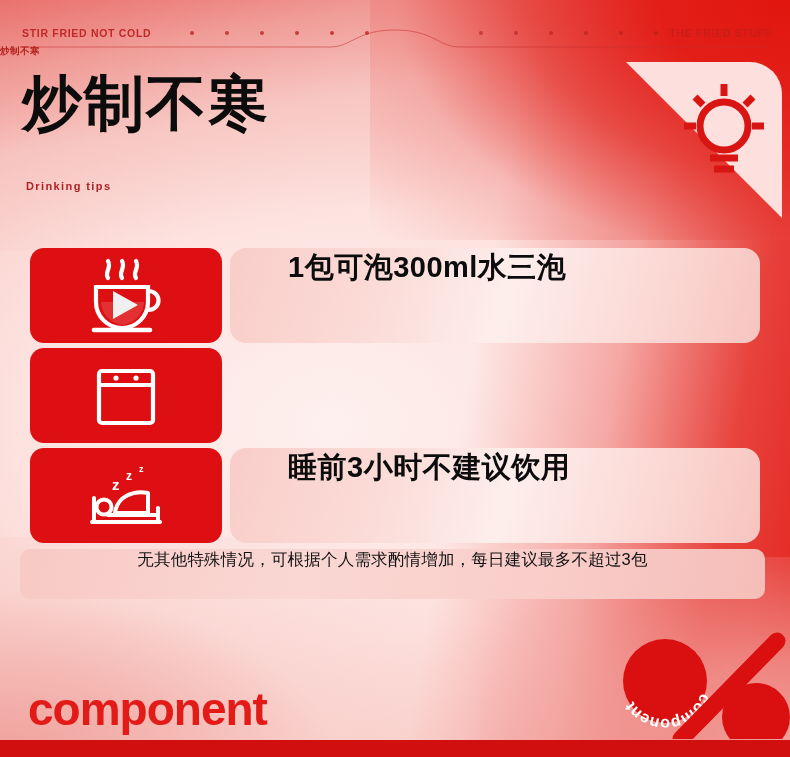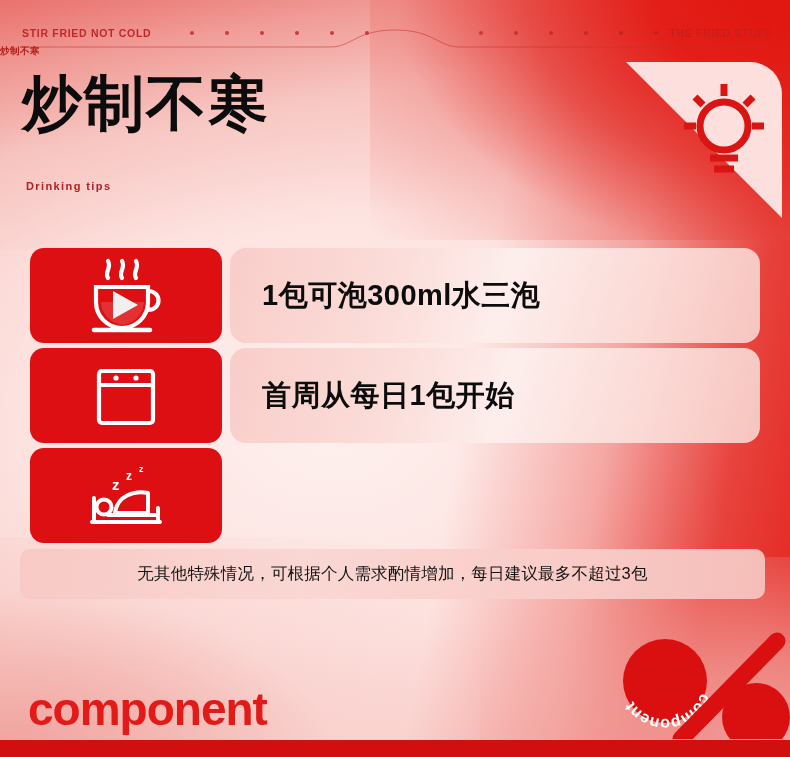--- a/index.html
+++ b/index.html
@@ -87,33 +87,33 @@
 
   .row-icon {
     width:192px; height:95px; flex:0 0 192px;
     background:#de0f12; border-radius:14px;
     display:flex; align-items:center; justify-content:center;
   }
   .row-text {
     flex:1 1 auto; margin-left:8px; height:95px;
     border-radius:16px;
     background:linear-gradient(105deg,#f9cdc9 0%,#fbdcd8 30%,#fdeeec 52%,#fbd9d5 78%,#f7c4bf 100%);
-    display:flex; align-items:center;
-    padding-left:32px;
+    display:flex; align-items:flex-start;
+    padding-left:58px;
   }
   .row-text span {
     font-size:29px; font-weight:700; color:#0c0c0c; letter-spacing:0.5px;
   }
 
   
   #footnote {
     position:absolute; left:20px; top:549px; width:745px; height:50px;
     border-radius:10px;
     background:linear-gradient(100deg,#f8c9c5 0%,#fad7d3 38%,#f9cdc9 70%,#f5bdb8 100%);
-    display:flex; align-items:center; justify-content:center;
+    display:flex; justify-content:center;
   }
   #footnote span {
     font-size:16.5px; font-weight:500; color:#141414; letter-spacing:0.2px;
   }
 
   
   #brand {
     position:absolute; left:28px; top:686px;
     font-size:46px; font-weight:700; color:#e21b18;
     letter-spacing:-1px; line-height:1;
@@ -203,43 +203,43 @@
 
 <div class="row" id="row-1">
   <div class="row-icon">
     <svg width="64" height="64" viewBox="0 0 64 64">
       <rect x="5" y="7" width="54" height="52" rx="3" fill="none" stroke="#ffffff" stroke-width="4.2"></rect>
       <line x1="5" y1="21" x2="59" y2="21" stroke="#ffffff" stroke-width="4.2"></line>
       <circle cx="22" cy="14" r="2.6" fill="#ffffff"></circle>
       <circle cx="42" cy="14" r="2.6" fill="#ffffff"></circle>
     </svg>
   </div>
-  <div class="row-text">
-    <span>首周从每日1包开始</span>
-  </div>
 </div>
 
 <div class="row" id="row-2">
   <div class="row-icon">
     <svg width="80" height="72" viewBox="0 0 80 72">
       <g stroke="#ffffff" stroke-width="4" fill="none" stroke-linecap="round">
         <line x1="8" y1="38" x2="8" y2="62"></line>
         <line x1="6" y1="62" x2="74" y2="62"></line>
         <line x1="72" y1="48" x2="72" y2="62"></line>
         <line x1="22" y1="55" x2="70" y2="55"></line>
       </g>
       <circle cx="18" cy="47" r="7.5" fill="none" stroke="#ffffff" stroke-width="4"></circle>
       <path d="M29 53 C31 36 48 30 62 33 L62 53 Z" fill="none" stroke="#ffffff" stroke-width="4" stroke-linejoin="round"></path>
       <g fill="#ffffff" font-family="Liberation Sans, sans-serif" font-weight="700">
         <text x="26" y="30" font-size="15">z</text>
         <text x="40" y="20" font-size="12">z</text>
         <text x="53" y="12" font-size="9">z</text>
       </g>
     </svg>
   </div>
+  <div class="row-text">
+    <span>睡前3小时不建议饮用</span>
+  </div>
 </div>
 
 <div id="footnote">
   <span>无其他特殊情况，可根据个人需求酌情增加，每日建议最多不超过3包</span>
 </div>
 
 <div id="brand">component</div>
 
 <div id="percent-mark">
   <svg width="185" height="120" viewBox="0 0 185 120">

